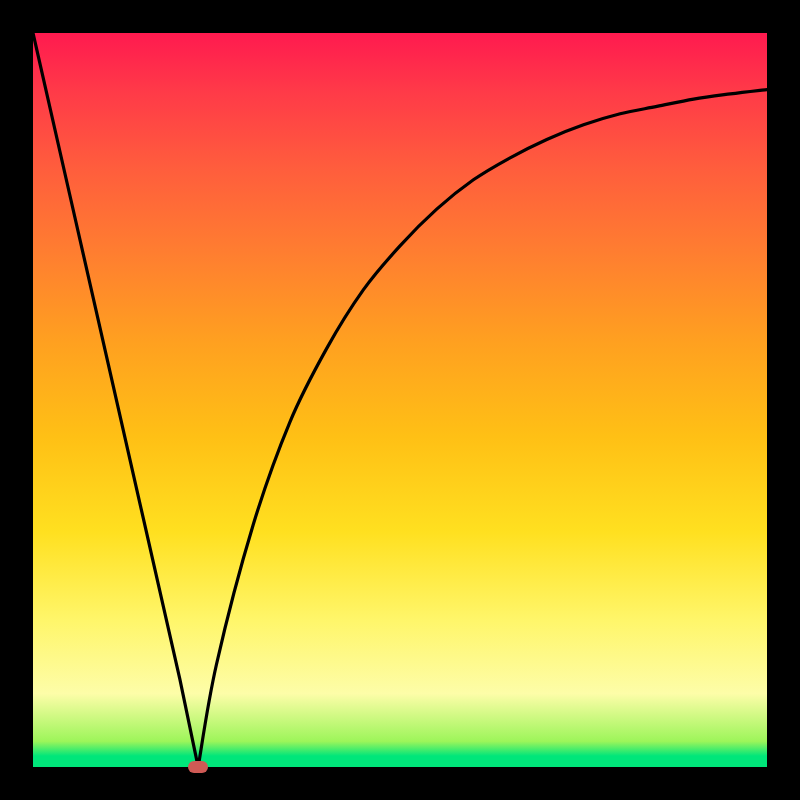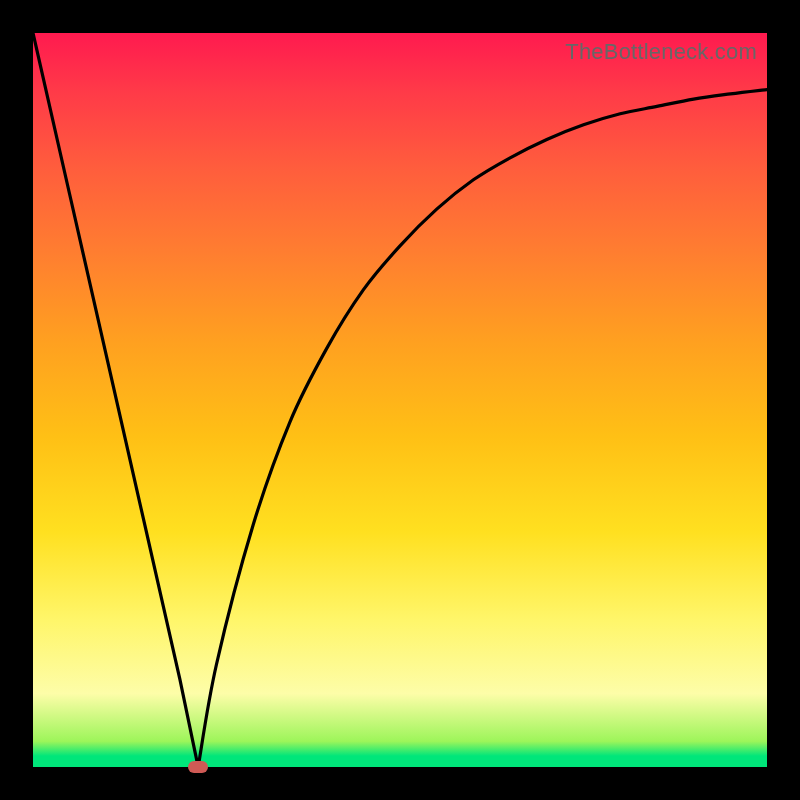--- a/index.html
+++ b/index.html
@@ -64,21 +64,20 @@
     background: #cf5a55;
     border-radius: 6px;
     transform: translate(-50%, -50%);
   }
 </style>
 </head>
 <body>
 
 <div class="frame">
   <div class="plot-area">
-    <div class="watermark">TheBottleneck.com</div>
 
     <svg class="curve" viewBox="0 0 734 734" preserveAspectRatio="none">
       <path id="curve-path" fill="none" stroke="#000" stroke-width="3.2" stroke-linecap="round" stroke-linejoin="round" d="M 0 0 L 36.7 161.48000000000002 L 73.4 322.96 L 110.1 484.43999999999994 L 146.8 645.92 L 165.15 734 C 168.20833333333334 716.8733333333333 174.325 671.61 183.5 631.24 C 192.675 590.87 207.96666666666667 532.15 220.2 491.78 C 232.4333333333333 451.40999999999997 244.66666666666663 418.38 256.9 389.02000000000004 C 269.1333333333333 359.6600000000001 281.3666666666667 337.6400000000001 293.6 315.62000000000006 C 305.83333333333337 293.6 318.06666666666666 274.02666666666664 330.3 256.9 C 342.53333333333336 239.7733333333333 354.76666666666665 226.3166666666667 367 212.86 C 379.23333333333335 199.40333333333334 391.4666666666667 187.17 403.70000000000005 176.15999999999997 C 415.9333333333334 165.14999999999995 428.16666666666663 155.3633333333333 440.4 146.79999999999995 C 452.6333333333333 138.23666666666662 464.8666666666667 131.5083333333333 477.1 124.77999999999997 C 489.33333333333337 118.05166666666666 501.5666666666666 111.93500000000006 513.8 106.43000000000006 C 526.0333333333333 100.92500000000007 538.2666666666667 96.03166666666668 550.5 91.75 C 562.7333333333333 87.46833333333332 574.9666666666667 83.79833333333335 587.2 80.74000000000001 C 599.4333333333334 77.68166666666667 611.6666666666666 75.84666666666665 623.9 73.39999999999998 C 636.1333333333333 70.9533333333333 648.3666666666667 68.1396666666666 660.6 66.05999999999995 C 672.8333333333334 63.980333333333284 685.0666666666666 62.512333333333345 697.3 60.922000000000025 C 709.5333333333333 59.331666666666706 727.8833333333333 57.25200000000003 734 56.51800000000003"></path>
     </svg>
 
     <div id="marker" class="marker" style="left: 165.15px; top: 734px;"></div>
   </div>
 </div>
 
 </body></html>

